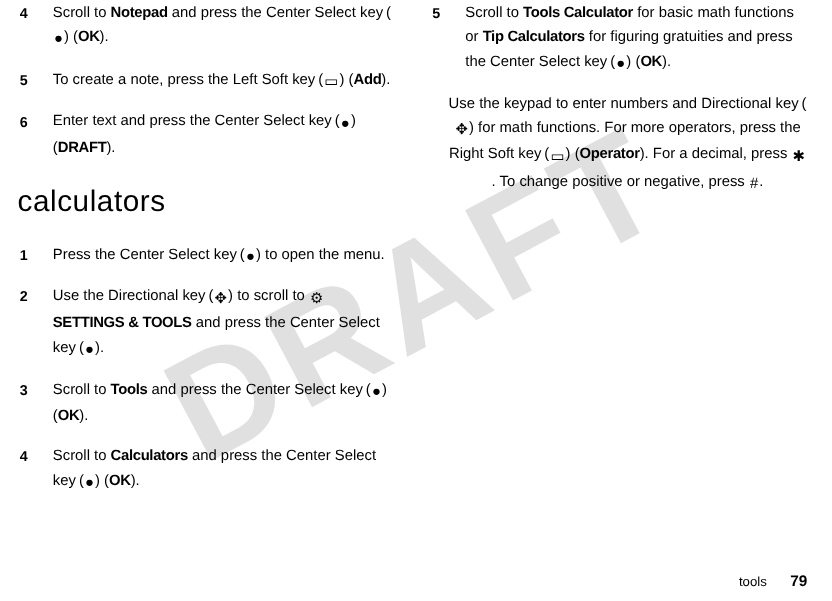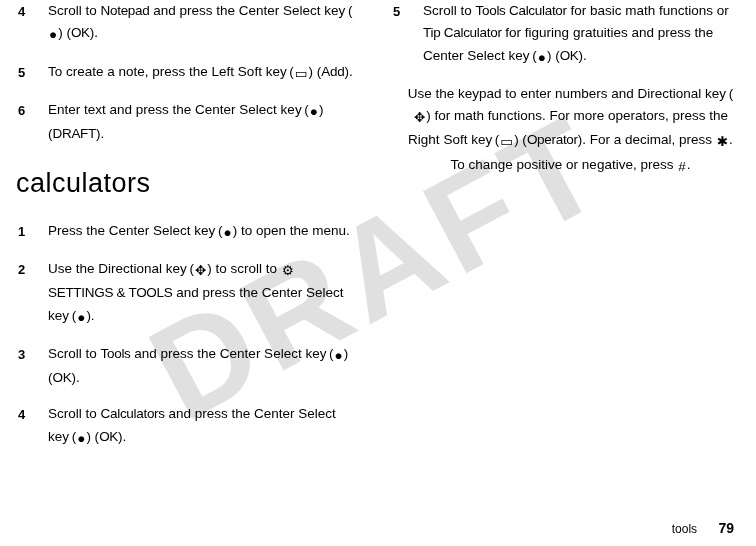--- a/index.html
+++ b/index.html
@@ -56,21 +56,21 @@
     margin: 0 0 14px 14px;
     text-align: center;
   }
   h2.sec {
     font-family: Arial, Helvetica, sans-serif;
     font-weight: 400;
     font-size: 27px;
     letter-spacing: 0.5px;
     margin: 16px 0 14px -2px;
   }
-  .cond { font-family: "Arial Narrow", Arial, sans-serif; font-stretch: condensed; font-weight: 400; letter-spacing: -0.3px; }
+  .cond { font-family: "Arial Narrow", Arial, sans-serif; font-stretch: condensed; font-weight: 700; letter-spacing: -0.3px; }
   .icon {
     display: inline-block;
     vertical-align: -2px;
     margin: 0 1px;
   }
   .footer {
     position: absolute;
     bottom: 6px;
     right: 22px;
     font-size: 12px;
@@ -116,21 +116,21 @@
         <div class="step">
           <div class="num">4</div>
           <div class="txt">Scroll to <span class="cond">Calculators</span> and press the Center Select key (<span class="icon">●</span>) (<span class="cond">OK</span>).</div>
         </div>
       </div>
   </div>
   <div class="col">
     <div>
         <div class="step">
           <div class="num">5</div>
-          <div class="txt">Scroll to <span class="cond">Tools Calculator</span> for basic math functions or <span class="cond">Tip Calculator</span> for figuring gratuities and press the Center Select key (<span class="icon">●</span>) (<span class="cond">OK</span>).</div>
+          <div class="txt">Scroll to <span class="cond">Tools Calculator</span> for basic math functions or <span class="cond">Tip Calculators</span> for figuring gratuities and press the Center Select key (<span class="icon">●</span>) (<span class="cond">OK</span>).</div>
         </div>
       </div>
     <p class="para">Use the keypad to enter numbers and Directional key (<span class="icon">✥</span>) for math functions. For more operators, press the Right Soft key (<span class="icon">▭</span>) (<span class="cond">Operator</span>). For a decimal, press <span class="icon">✱</span>. To change positive or negative, press <span class="icon">#</span>.</p>
   </div>
 </div>
 
 <div class="footer">
   <span>tools</span>
   <span class="pg">79</span>
 </div>

